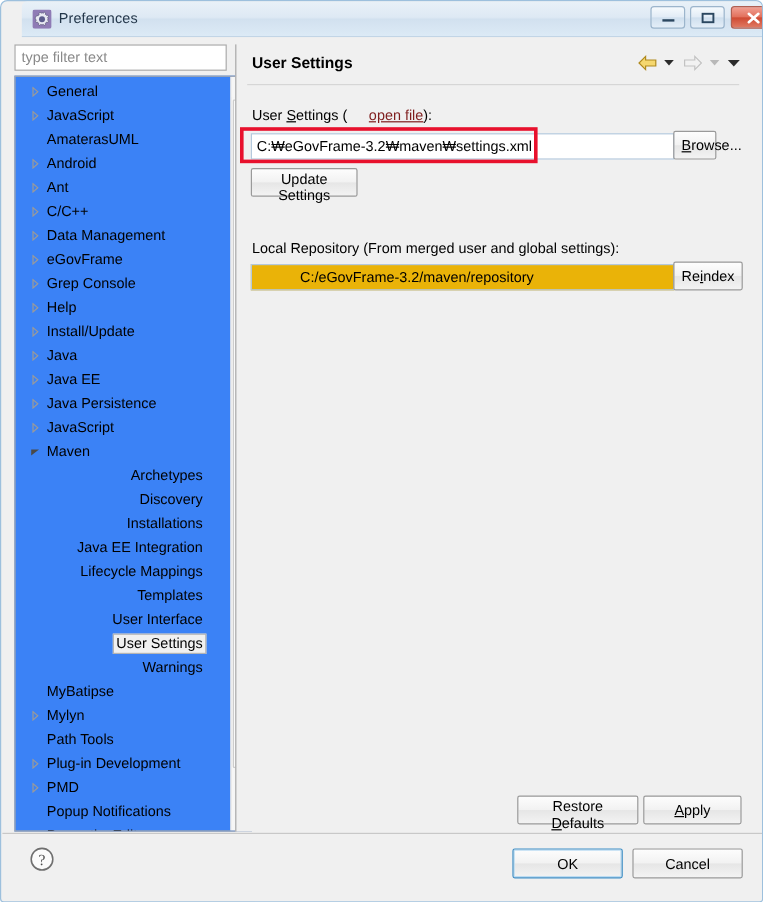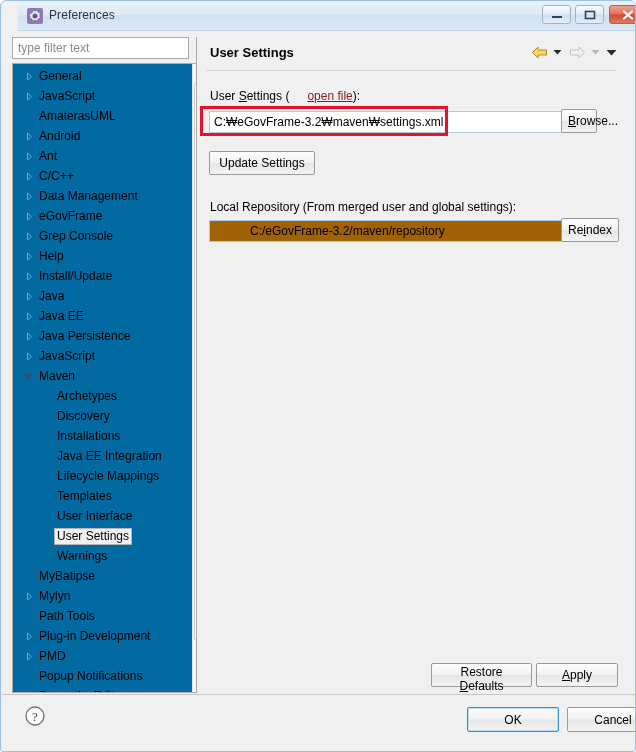--- a/index.html
+++ b/index.html
@@ -69,21 +69,21 @@
     color: #8a8a8a;
     padding: 0 5px;
     outline: none;
   }
   #filter-input::placeholder { color: #8a8a8a; opacity: 1; }
 
   #tree-wrap {
     position: absolute; left: 11px; top: 62px;
     width: 198px; height: 630px;
     border: 1px solid #a9a9a9;
-    background: #0369a1;
+    background: #3b82f6;
     overflow: hidden;
   }
   #tree {
     position: absolute; left: 0; top: 0;
     width: 159px; height: 100%;
     padding-top: 2px;
   }
   .tnode {
     position: relative;
     height: 20px;
@@ -91,21 +91,21 @@
     font-size: 12px; color: #000;
     white-space: nowrap;
     cursor: default;
   }
   .tnode .arrow {
     width: 14px; min-width: 14px; height: 20px;
     display: flex; align-items: center; justify-content: center;
   }
   .tnode .tlabel { padding: 1px 3px; line-height: 15px; }
   .tnode.lvl1 { padding-left: 9px; }
-  .tnode.lvl2 { padding-left: 41px; }
+  .tnode.lvl2 { padding-left: 41px; justify-content: flex-end; }
   .tnode.selected > .tlabel {
     background: #f0f0f0;
     border: 1px solid #b4b4b4;
     padding: 0px 2px;
   }
 
   
   #tree-sb {
     position: absolute; right: 0; top: 0;
     width: 17px; height: 100%;
@@ -184,24 +184,24 @@
     background: linear-gradient(to bottom, #fdfdfd 0%, #f2f2f2 48%, #e6e6e6 52%, #f3f3f3 100%);
     font-family: "Liberation Sans", sans-serif;
     font-size: 12px; color: #000;
     cursor: default;
   }
 
   #us-label { left: 13px; top: 52px; }
   #us-link  { color: #7f1d1d; text-decoration: underline; cursor: pointer; padding-left: 18px; }
   #us-input { left: 12px; top: 74px; width: 353px; }
   #btn-browse { left: 364px; top: 72px; width: 36px; }
-  #btn-update { left: 12px; top: 103px; width: 106px; margin-top: 11px; }
+  #btn-update { left: 12px; top: 103px; width: 89px; }
 
   #lr-label { left: 13px; top: 163px; }
-  #lr-input { left: 12px; top: 183px; width: 353px; background: #a16207; padding-left: 40px; }
+  #lr-input { left: 12px; top: 183px; width: 353px; background: #eab308; padding-left: 40px; }
   #btn-reindex { left: 364px; top: 181px; width: 58px; }
 
   #btn-restore { left: 234px; top: 626px; width: 101px; }
   #btn-apply   { left: 339px; top: 626px; width: 82px; }
 
   
   #annot {
     position: absolute; left: 199px; top: 105px;
     width: 248px; height: 30px;
     border: 3px solid #e8112d;
@@ -225,21 +225,20 @@
   }
   .dlgbtn {
     position: absolute; top: 706px;
     width: 92px; height: 25px;
     border: 1px solid #9a9a9a;
     border-radius: 2px;
     background: linear-gradient(to bottom, #fdfdfd 0%, #f2f2f2 48%, #e6e6e6 52%, #f3f3f3 100%);
     font-family: "Liberation Sans", sans-serif;
     font-size: 12px; color: #000;
     cursor: default;
-    margin-left: 40px;
   }
   #btn-ok {
     left: 426px;
     border: 1px solid #3c8dc5;
     box-shadow: 0 0 0 1px #bcdcf2 inset;
   }
   #btn-cancel { left: 526px; }
 
   .u { text-decoration: underline; }
 </style>

